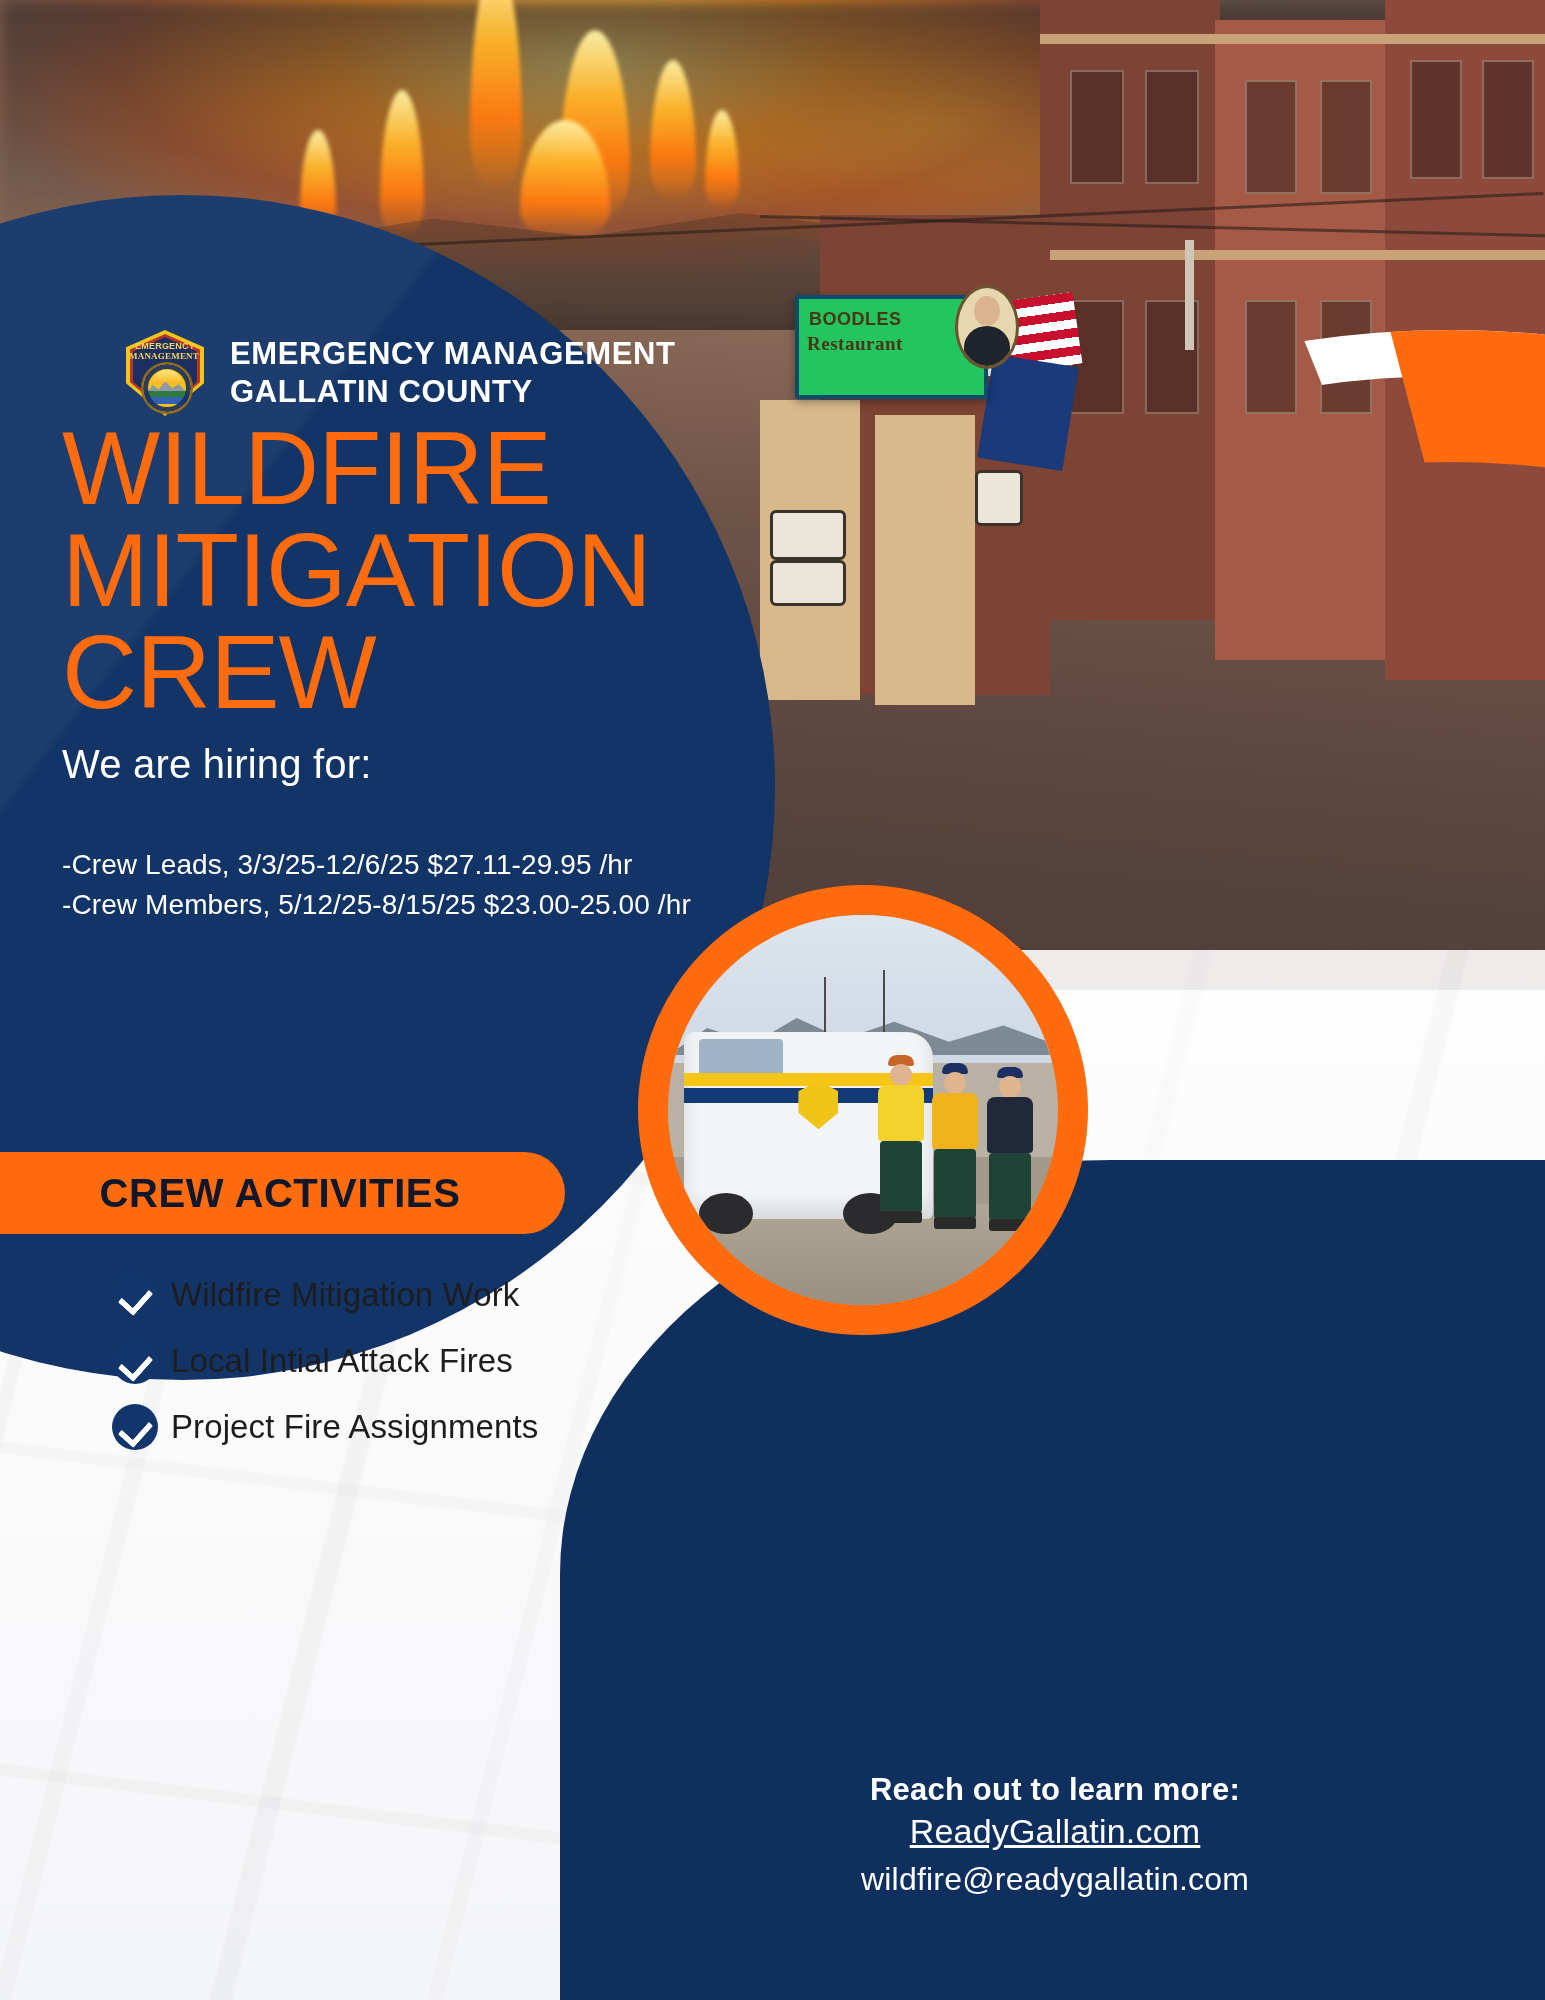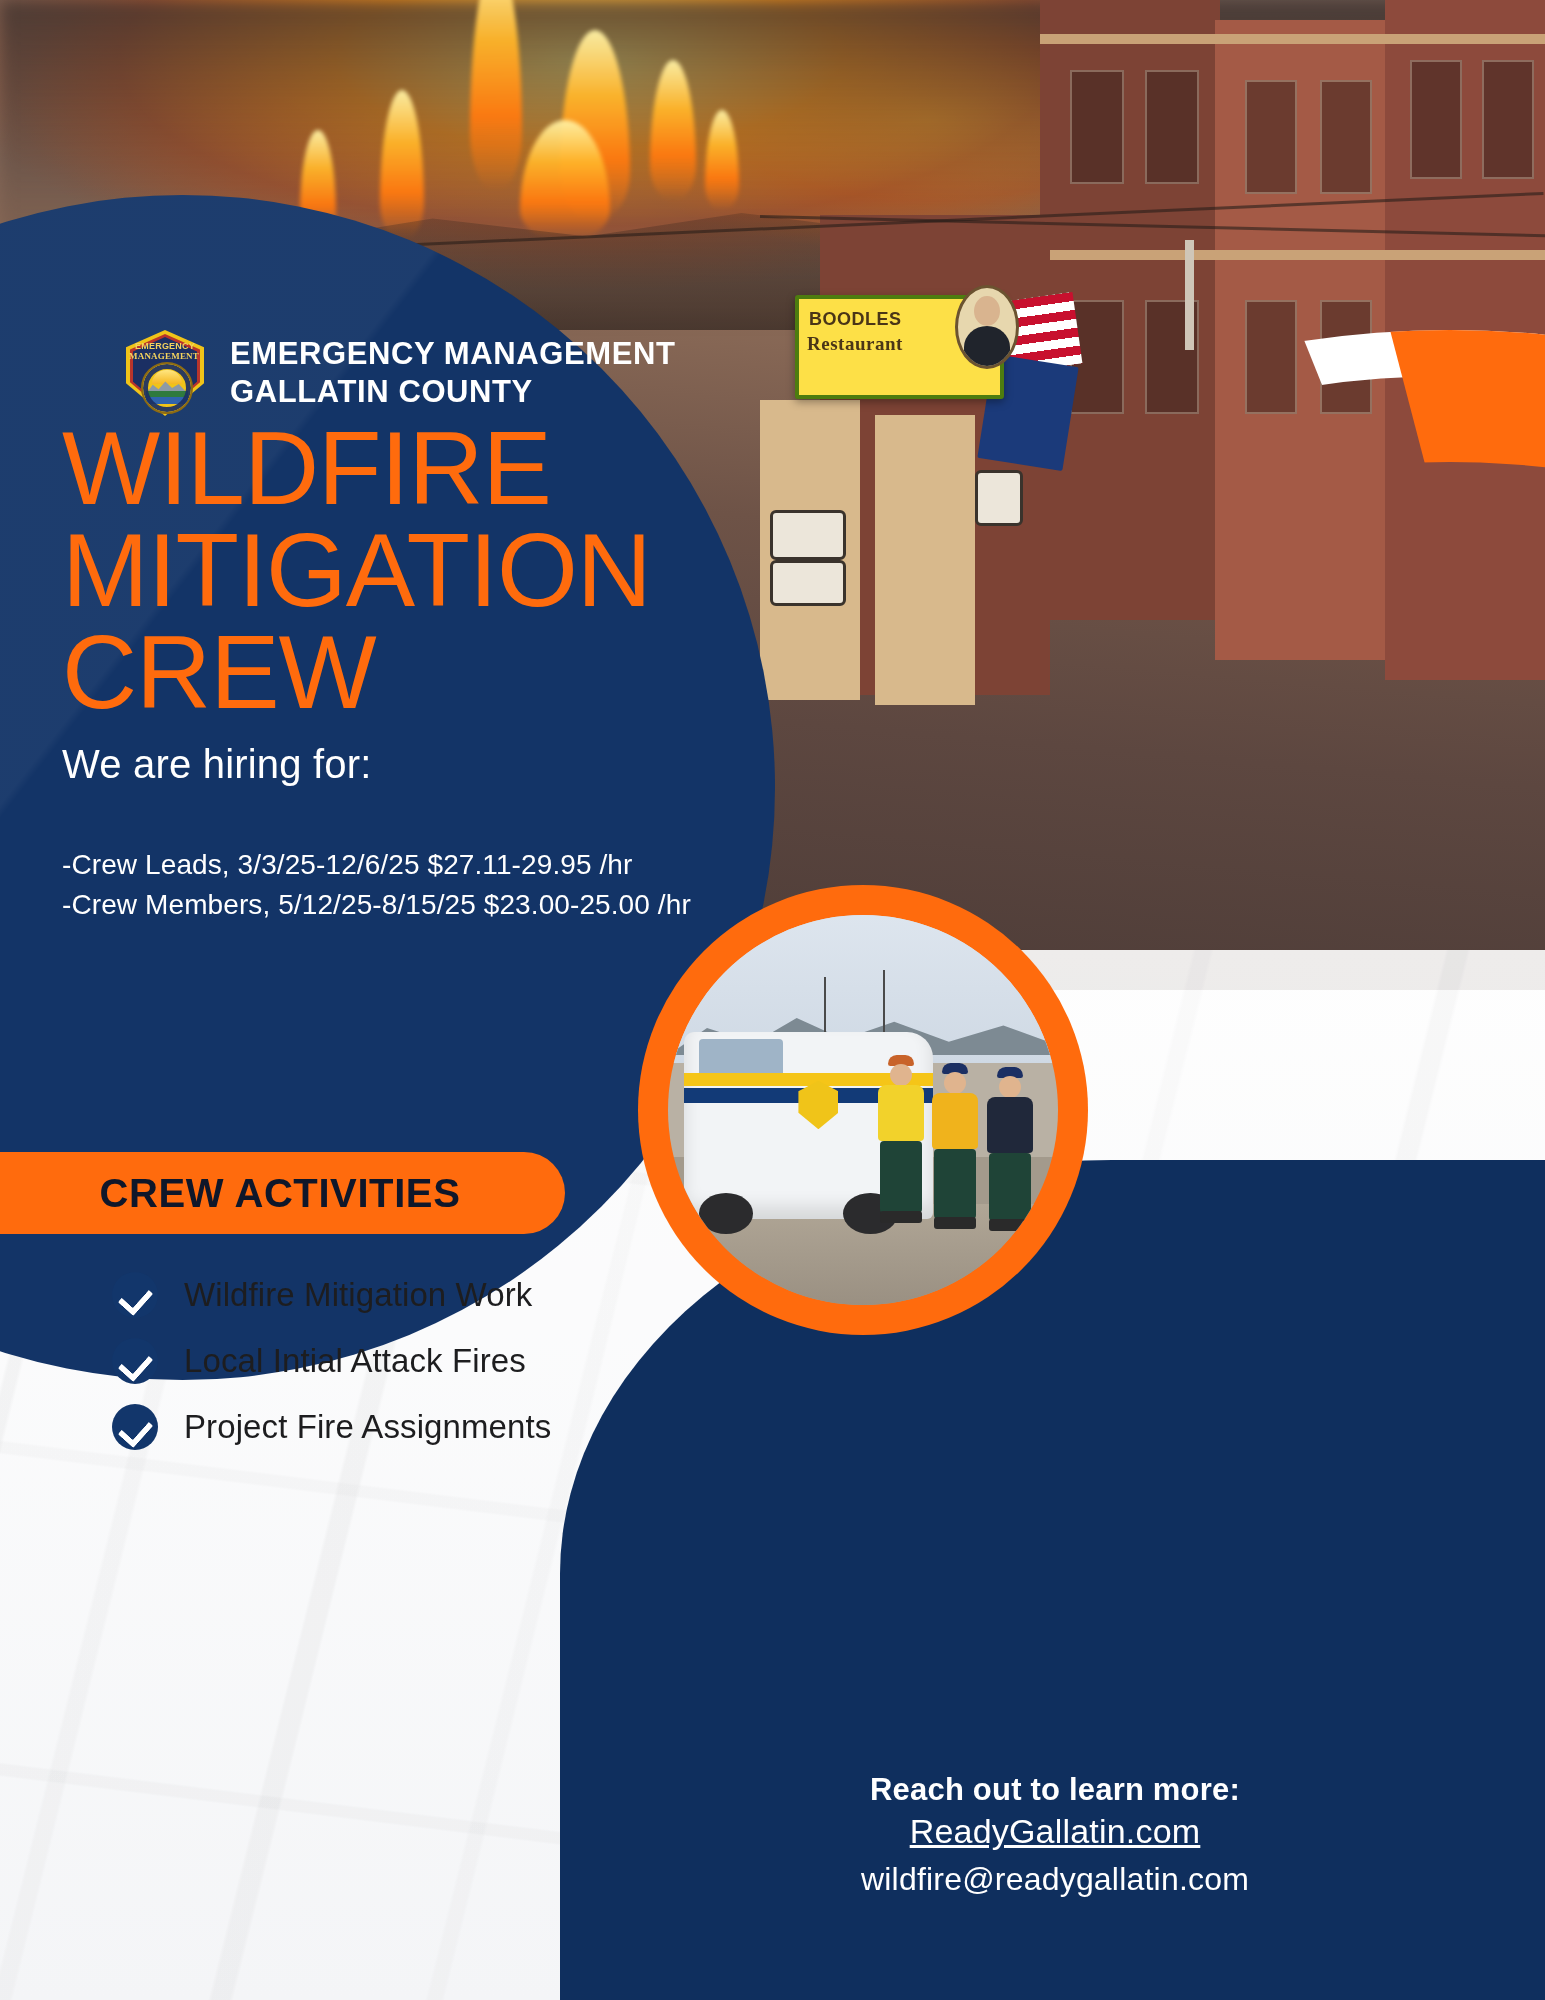--- a/index.html
+++ b/index.html
@@ -40,22 +40,22 @@
     clip-path:polygon(0% 55%,8% 45%,18% 52%,28% 38%,38% 48%,48% 35%,58% 46%,70% 34%,82% 44%,92% 36%,100% 46%,100% 100%,0% 100%);}
 
   
   .bldg{position:absolute;background:#8d4a3c;}
   .bldg.b2{background:#a45a46;}
   .bldg.b3{background:#7d4335;}
   .bldg.tan{background:#d8b98c;}
   .win{position:absolute;background:rgba(60,35,30,.55);border:2px solid rgba(230,215,190,.35);}
   .cornice{position:absolute;background:#c9a277;height:10px;}
 
-  .sign-board{position:absolute;background:#fde047;border:4px solid #4d7c0f;border-radius:3px;
-    box-shadow:0 3px 8px rgba(0,0,0,.35);padding-left:16px;}
+  .sign-board{position:absolute;background:#22c55e;border:4px solid #0c4a6e;border-radius:3px;
+    box-shadow:0 3px 8px rgba(0,0,0,.35);}
   .sign-text{position:absolute;color:#4a3517;font-weight:bold;letter-spacing:.5px;}
   .portrait-oval{position:absolute;border-radius:50%;background:#e7d7ae;border:3px solid #6b5330;overflow:hidden;}
   .portrait-head{position:absolute;border-radius:50%;background:#d9b48f;}
   .portrait-suit{position:absolute;background:#20242c;border-radius:50% 50% 0 0;}
 
   .flag{position:absolute;}
   .flag .stripes{position:absolute;inset:0;
     background:repeating-linear-gradient(180deg,#c8102e 0 9px,#ffffff 9px 18px);}
   .flag .canton{position:absolute;left:0;top:0;width:45%;height:54%;background:#10338c;}
   .flag-mt{position:absolute;background:#1b3a7a;}
@@ -113,21 +113,21 @@
   .subhead{position:absolute;left:62px;top:742px;color:#ffffff;font-size:40px;font-weight:400;letter-spacing:.2px;}
   .rates{position:absolute;left:62px;top:845px;color:#ffffff;font-size:28px;line-height:1.42;letter-spacing:.1px;}
 
   
   .pill{position:absolute;left:-60px;top:1152px;width:625px;height:82px;background:#FF6B0D;
     border-radius:0 46px 46px 0;display:flex;align-items:center;justify-content:center;}
   .pill span{color:#0f172a;font-size:40px;font-weight:bold;letter-spacing:.6px;padding-left:55px;}
 
   
   .checklist{position:absolute;left:112px;top:1272px;display:flex;flex-direction:column;gap:20px;}
-  .citem{display:flex;align-items:center;gap:26px;}
+  .citem{display:flex;align-items:center;gap:13px;}
   .cmark{width:46px;height:46px;border-radius:50%;background:#12366b;flex:0 0 auto;position:relative;}
   .cmark::after{content:"";position:absolute;left:13px;top:11px;width:15px;height:24px;
     border-right:6px solid #fff;border-bottom:6px solid #fff;transform:rotate(42deg);border-radius:2px;}
   .ctext{color:#1d1d1f;font-size:33px;letter-spacing:.1px;white-space:nowrap;}
 
   
   .crew-ring{position:absolute;left:638px;top:885px;width:450px;height:450px;border-radius:50%;
     background:#FF6B0D;display:flex;align-items:center;justify-content:center;}
   .crew-photo{width:390px;height:390px;border-radius:50%;overflow:hidden;position:relative;
     background:linear-gradient(180deg,#cfd8e2 0 36%, #b9b1a4 36% 62%, #a39a8c 62% 100%);}

